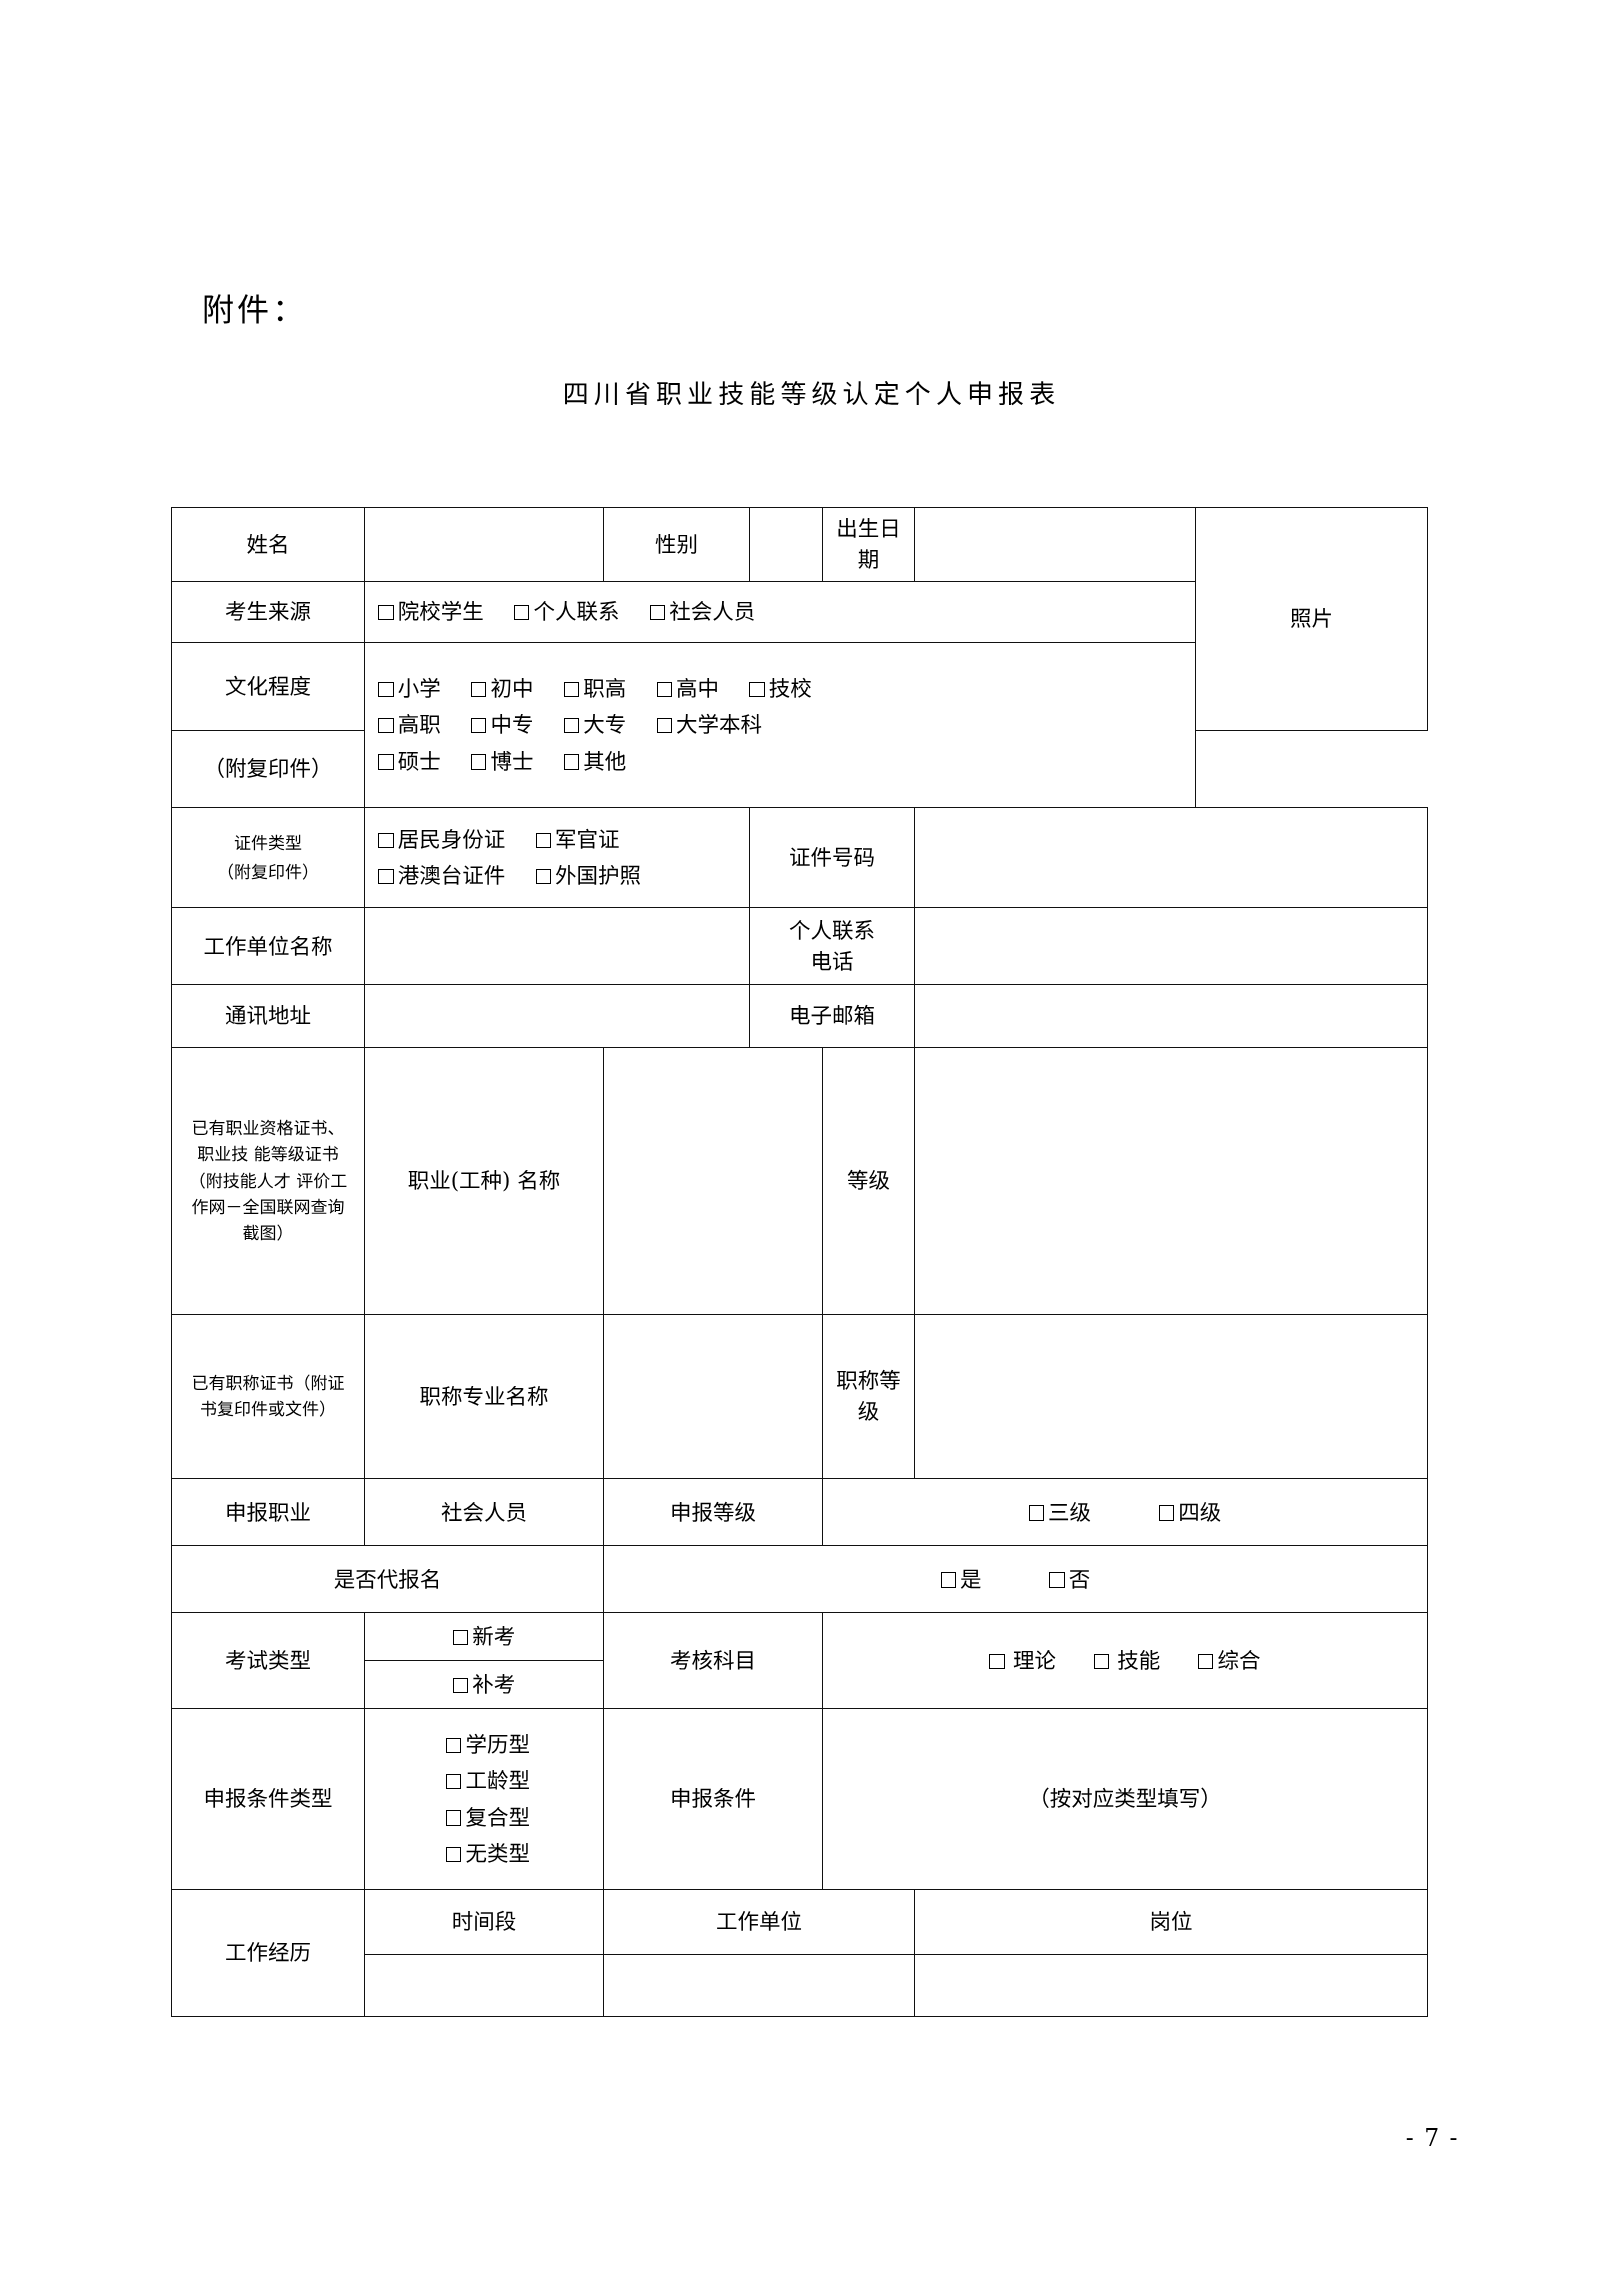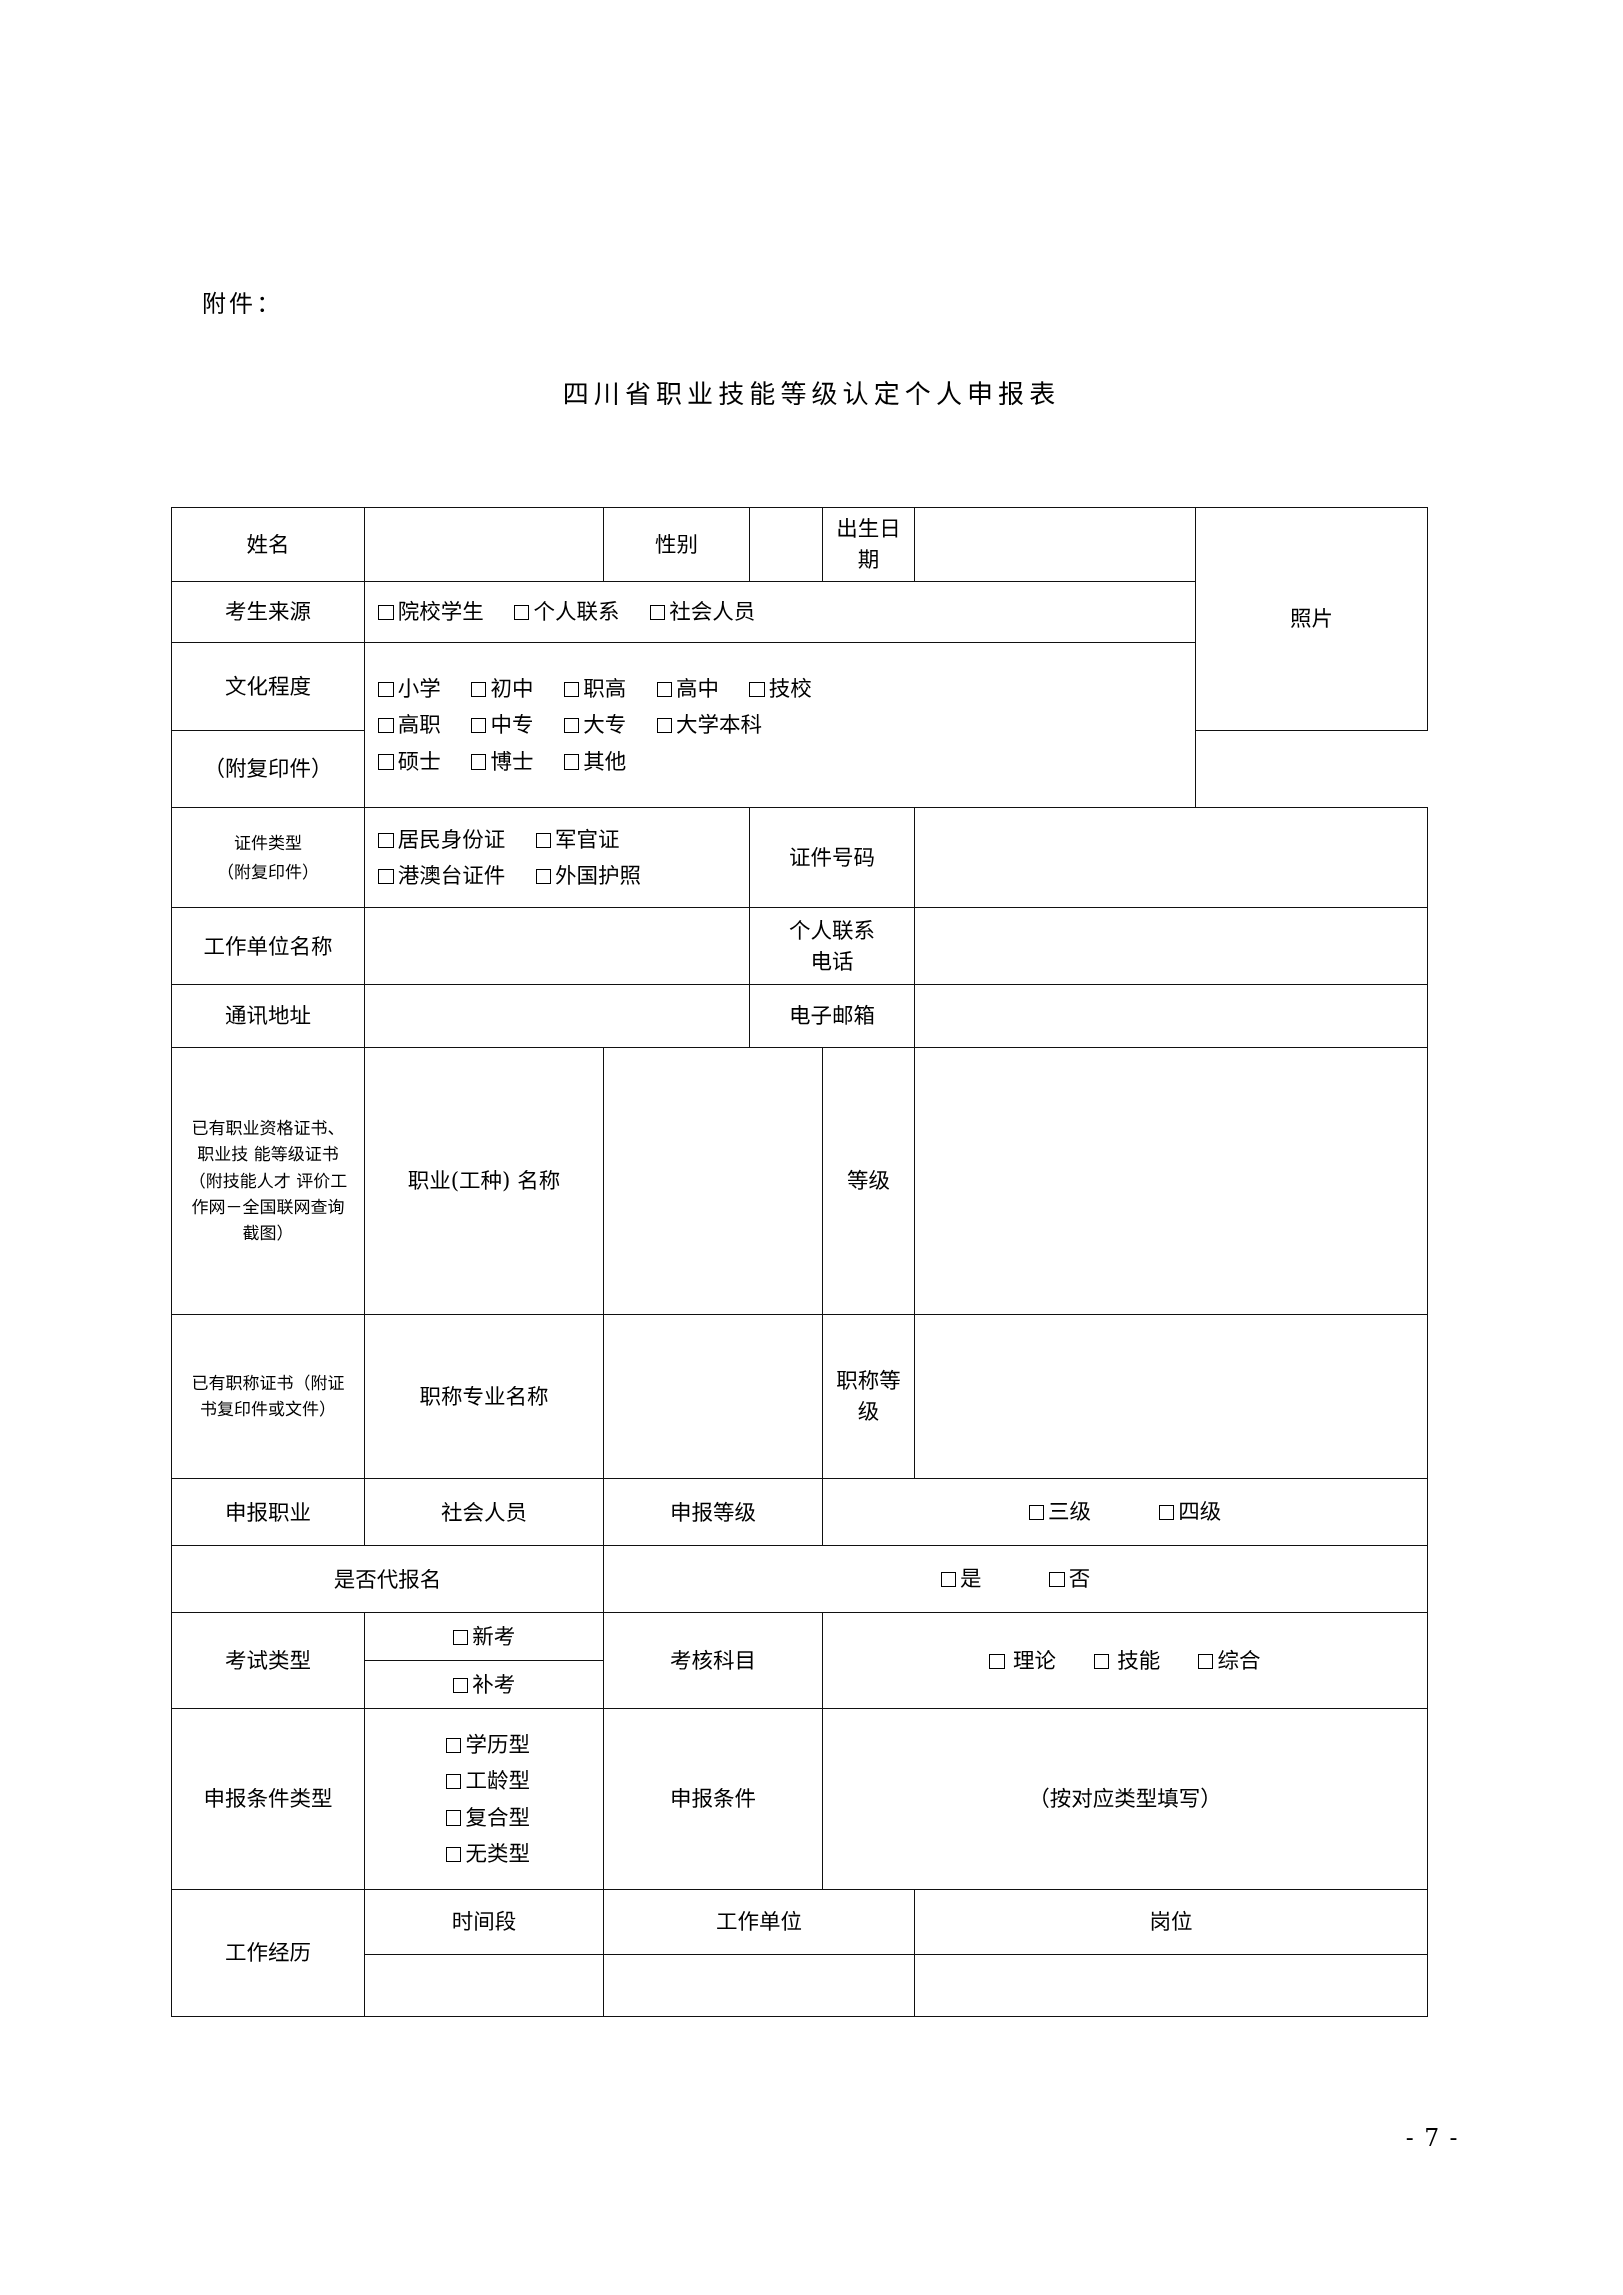--- a/index.html
+++ b/index.html
@@ -21,21 +21,21 @@
     position: absolute;
     inset: 0;
     background: #ffffff;
   }
 
   
   .attachment-label {
     position: absolute;
     left: 202px;
     top: 284px;
-    font-size: 24px;
+    font-size: 32px;
     letter-spacing: 3.1px;
     font-family: "DejaVu Serif", "Liberation Serif", serif;
     white-space: nowrap;
   }
 
   .doc-title {
     position: absolute;
     left: 0;
     right: 0;
     top: 373px;
@@ -117,21 +117,21 @@
 
   .centerbig {
     font-size: 21.5px;
   }
 
   .spread {
     display: inline-block;
     white-space: nowrap;
   }
   .spread .opt { margin-right: 61px; }
-  .spread .opt.last { margin-right: 0; font-family: Liberation Serif, serif; }
+  .spread .opt.last { margin-right: 0; }
 
   .subj .opt { margin-right: 31px; }
 
   
   .page-number {
     position: absolute;
     right: 164px;
     top: 2124px;
     font-size: 23.5px;
     font-family: "DejaVu Serif", "Liberation Serif", serif;

